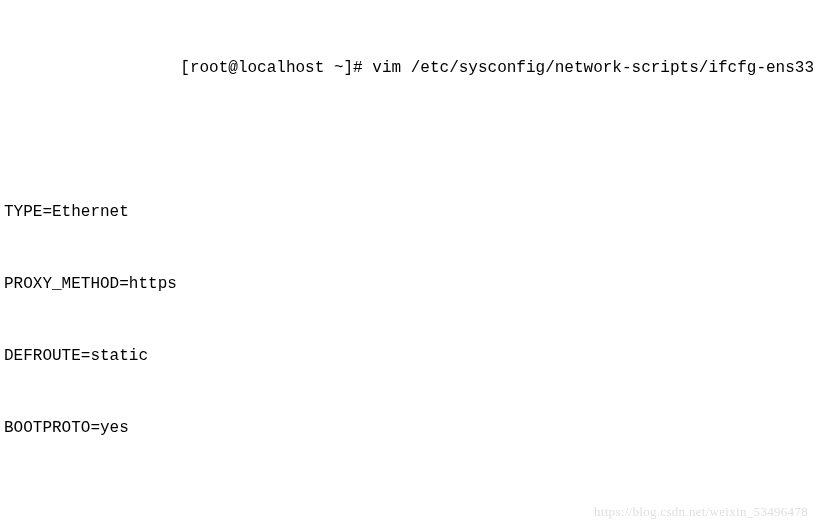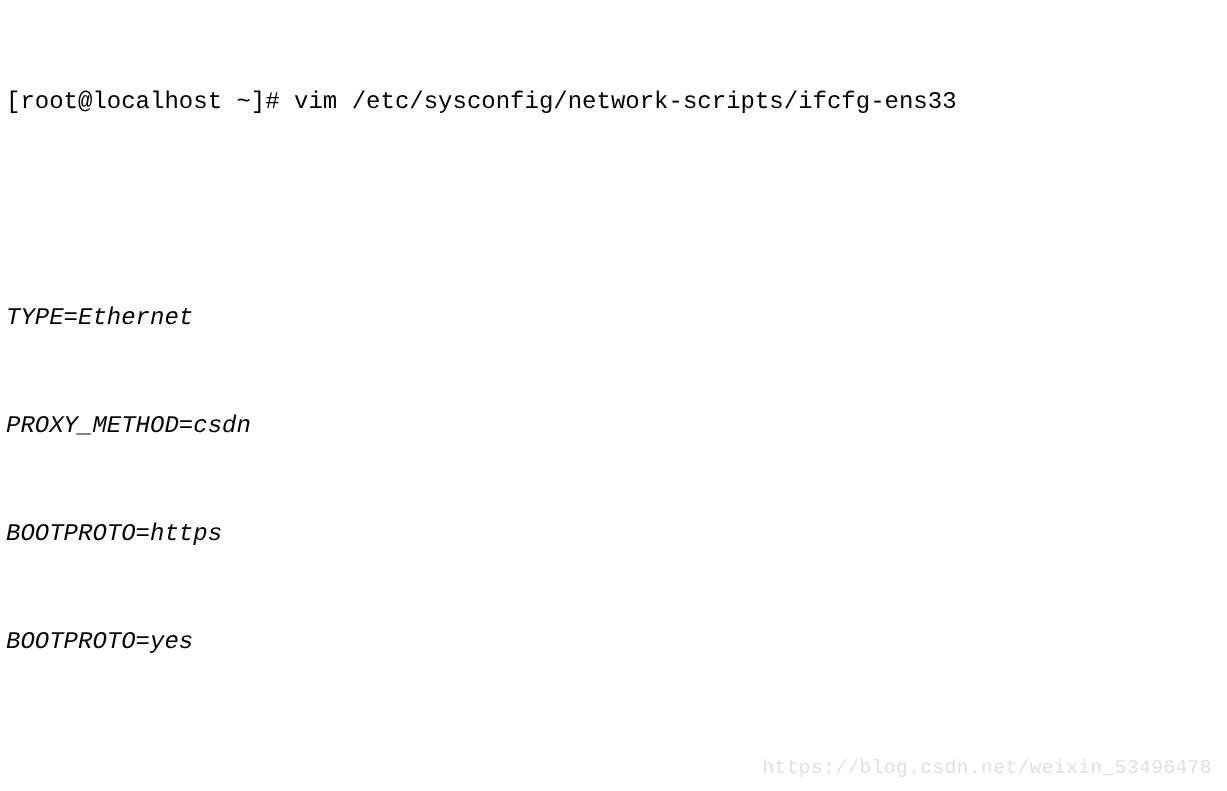--- a/index.html
+++ b/index.html
@@ -18,44 +18,44 @@
       height: 527px;
       position: relative;
       overflow: hidden;
     }
     .terminal {
       white-space: pre;
       font-weight: normal;
     }
     .prompt-line {
       margin-bottom: 24px;
+      text-align: right;
     }
     .config-line {
       display: block;
-      font-style: italic;
     }
     .watermark {
       position: absolute;
       bottom: 6px;
       right: 10px;
-      font-family: Liberation Mono, monospace;
+      font-family: Liberation Serif, serif;
       font-size: 13px;
       color: #e0e0e0;
       letter-spacing: 0.3px;
     }
   </style>
 </head>
 <body>
 
 <div class="terminal">
   <div class="prompt-line"><span>[root@localhost ~]#</span><span> vim /etc/sysconfig/network-scripts/ifcfg-ens33</span></div>
   <div>
     <span class="config-line">TYPE=Ethernet</span>
-    <span class="config-line">PROXY_METHOD=csdn</span>
-    <span class="config-line">BOOTPROTO=https</span>
+    <span class="config-line">PROXY_METHOD=https</span>
+    <span class="config-line">DEFROUTE=static</span>
     <span class="config-line">BOOTPROTO=yes</span>
     
     
     
     
     
     
     
     
     

